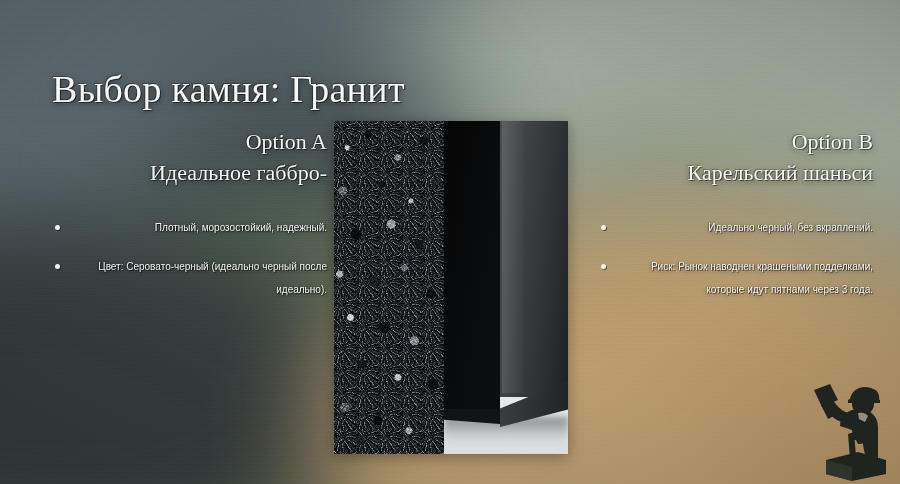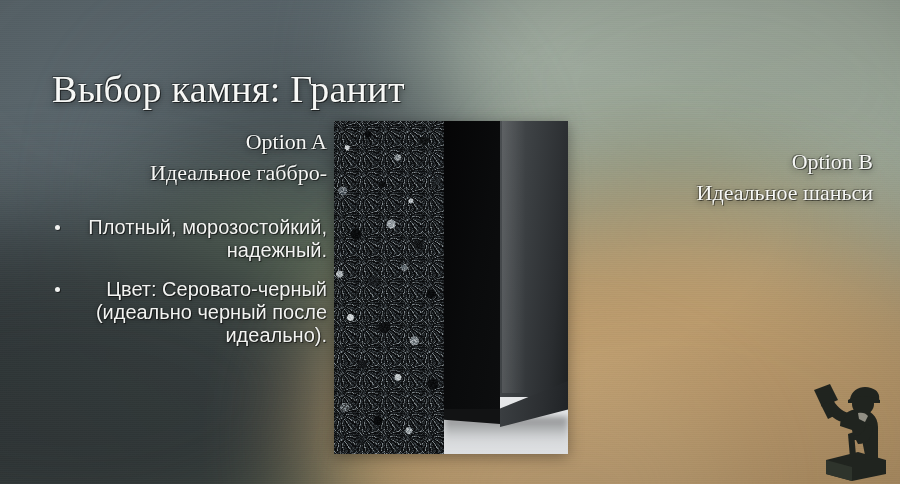--- a/index.html
+++ b/index.html
@@ -113,21 +113,21 @@
     white-space: nowrap;
     margin-top: 10px;
   }
 
   .col {
     position: absolute;
     width: 275px;
     text-align: right;
   }
   .col-left  { left: 52px;  top: 126px; }
-  .col-right { left: 598px; top: 126px; margin-top: 20px; }
+  .col-right { left: 598px; top: 126px; }
 
   .col-head {
     font-family: "Liberation Serif", serif;
     font-size: 22px;
     line-height: 31px;
     color: #f6f7f5;
     text-shadow:
       1px 1px 0 rgba(0,0,0,.5),
       -1px -1px 0 rgba(0,0,0,.3),
       0 2px 6px rgba(0,0,0,.45);
@@ -148,21 +148,21 @@
     padding: 0;
   }
   .col-left  .bullets { margin-top: 28px; }
   .col-right .bullets { margin-top: 28px; }
 
   .bullets li {
     position: relative;
     padding-left: 17px;
     margin-bottom: 16px;
     font-family: "Liberation Sans", sans-serif;
-    font-size: 20px;
+    font-size: 10px;
     line-height: 23px;
     color: #f2f3f1;
     text-shadow:
       1px 1px 0 rgba(0,0,0,.5),
       -1px 0 0 rgba(0,0,0,.28),
       0 1px 4px rgba(0,0,0,.45);
   }
   .bullets li::before {
     content: "";
     position: absolute;
@@ -323,22 +323,26 @@
     </div>
     <ul class="bullets">
       <li>Плотный, морозостойкий, надежный.</li>
       <li>Цвет: Серовато-черный (идеально черный после идеально).</li>
     </ul>
   </div>
 
   <div class="col col-right">
     <div class="col-head">
       <div>Option B</div>
-      <div>Идеальное шаньси</div>
+      <div>Карельский шаньси</div>
     </div>
+    <ul class="bullets">
+      <li>Идеально черный, без вкраплений.</li>
+      <li>Риск: Рынок наводнен крашеными подделками, которые идут пятнами через 3 года.</li>
+    </ul>
   </div>
 
   <div class="photo">
     <div class="photo-half slab-granite"></div>
     <div class="photo-half slab-black">
       <div class="blk-shadow"></div>
       <div class="blk-face-left"></div>
       <div class="blk-face-right"></div>
       <div class="blk-sheen"></div>
       <div class="blk-base-left"></div>

